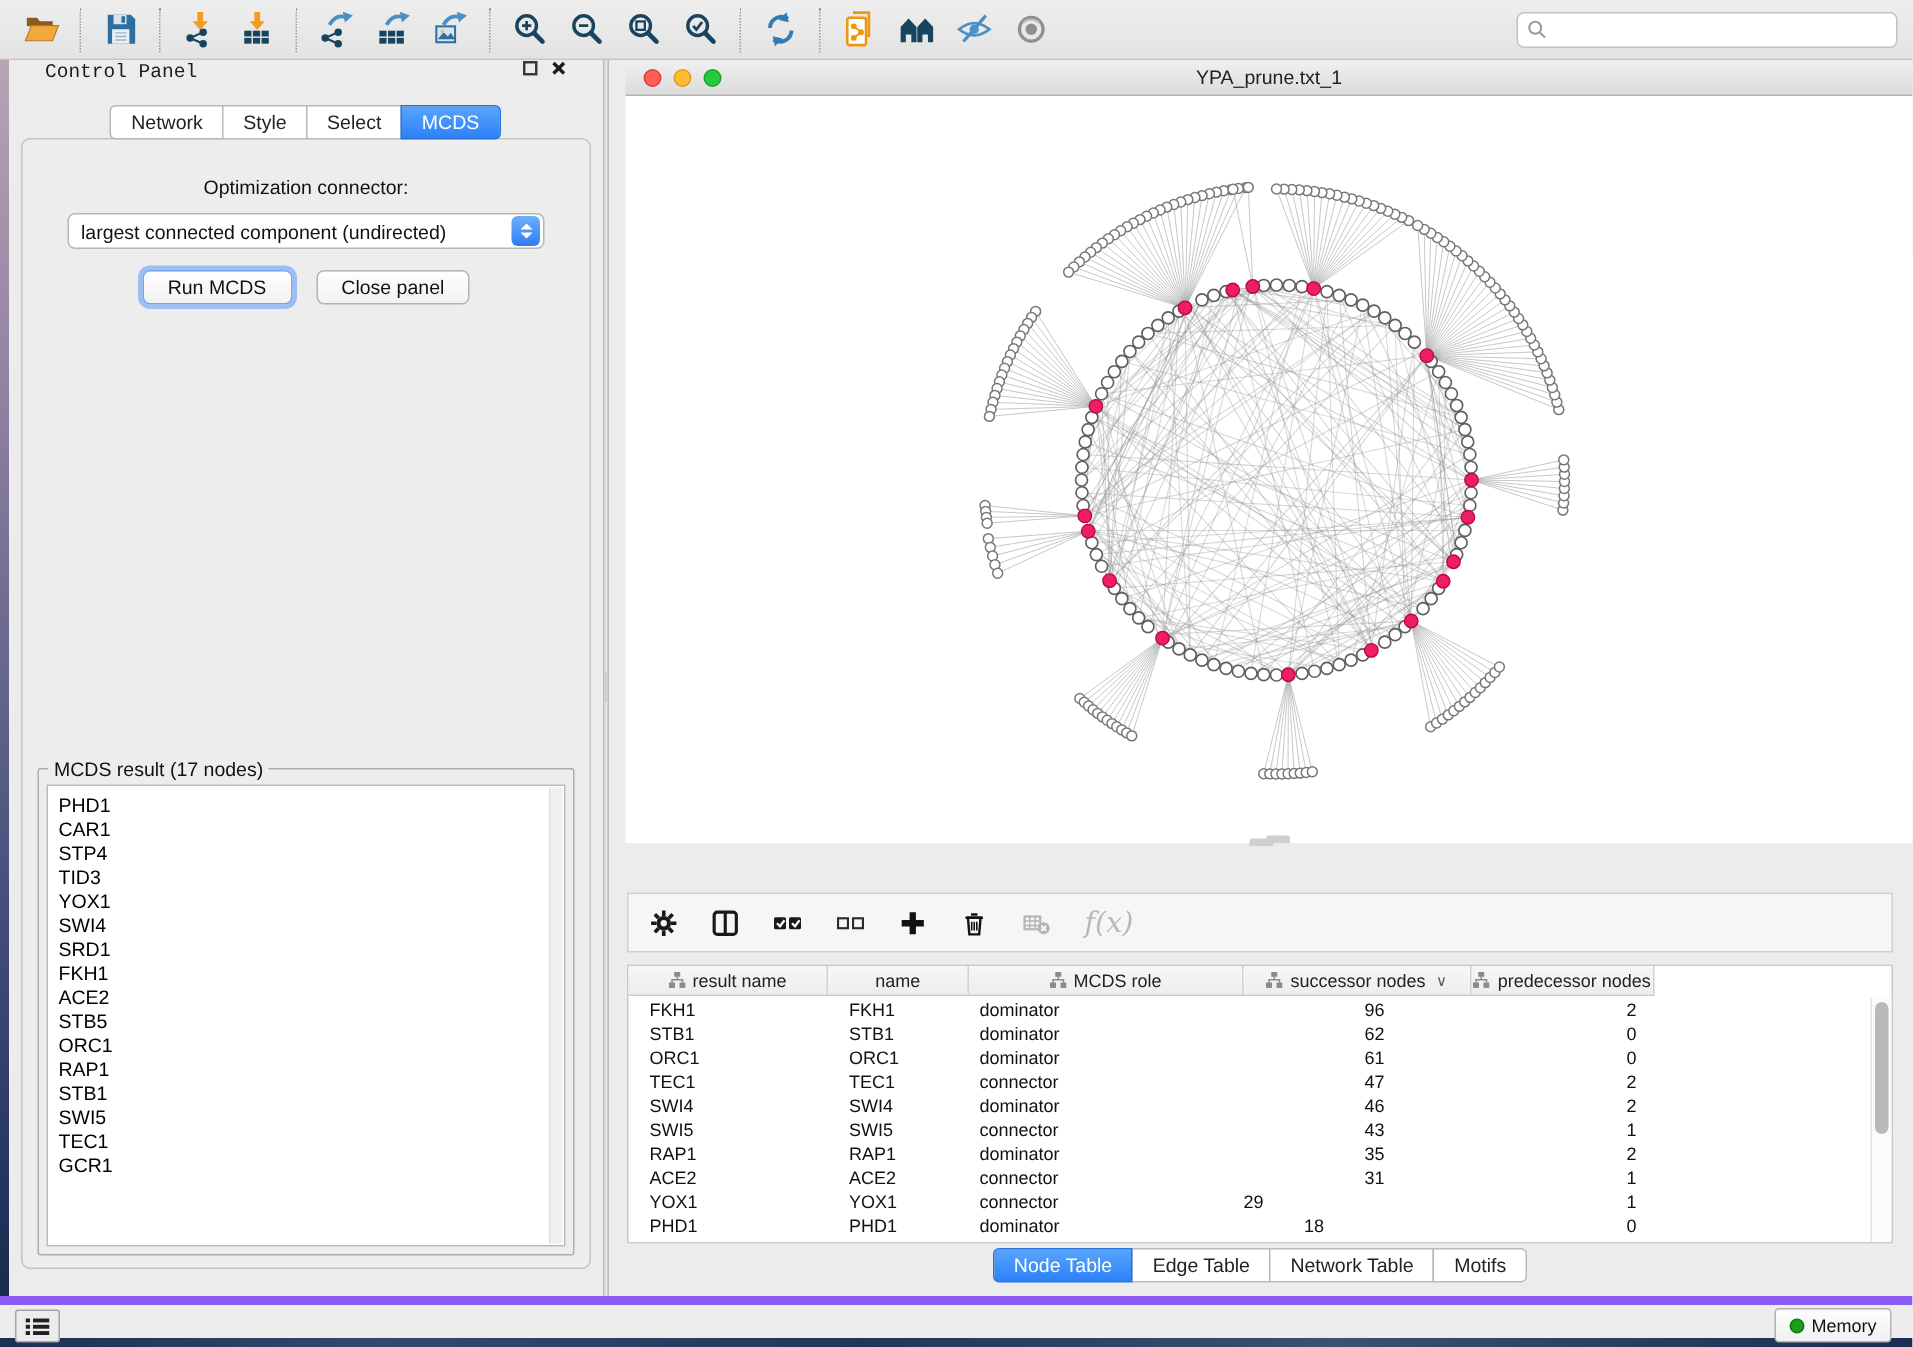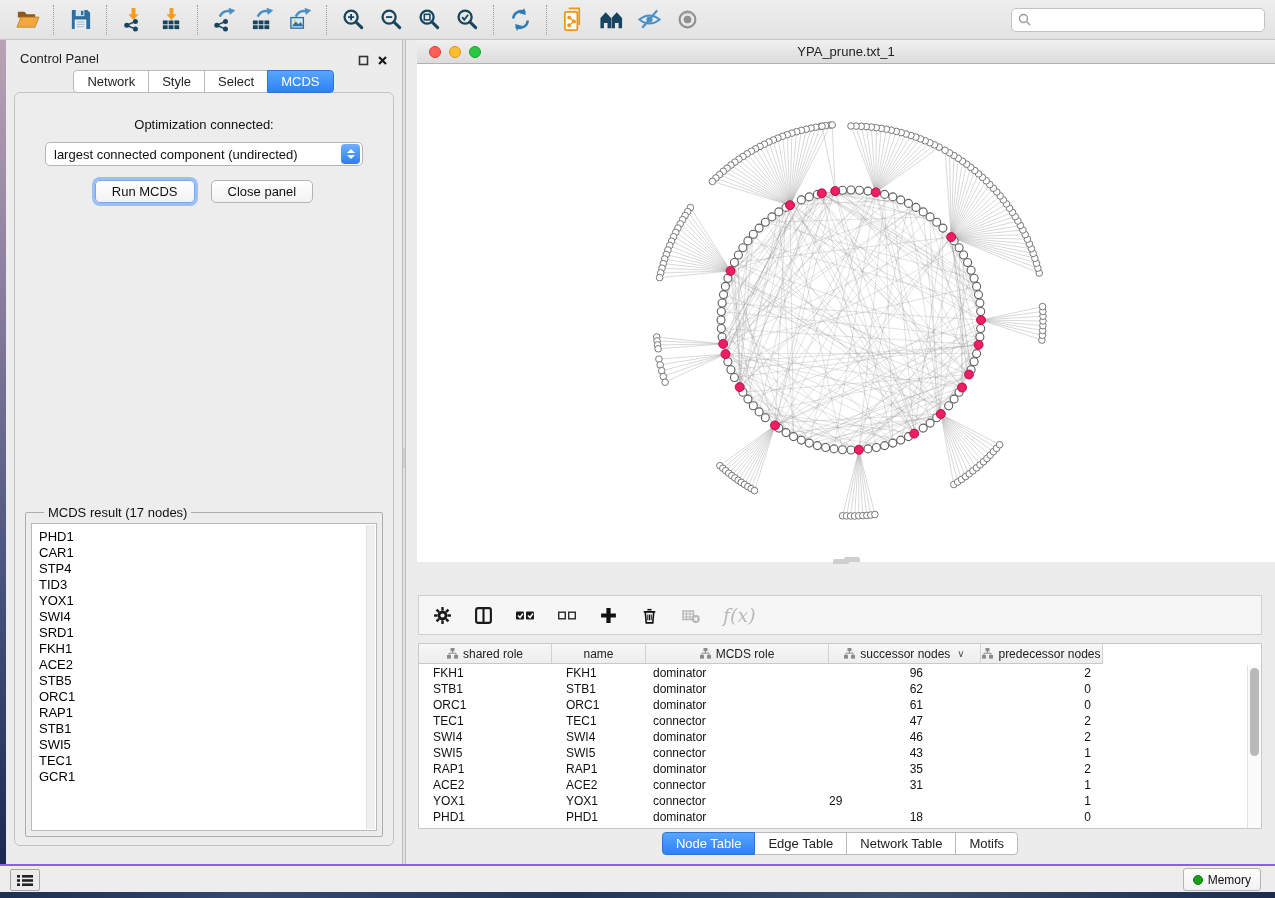--- a/index.html
+++ b/index.html
@@ -19,21 +19,21 @@
   .search-wrap input { border:none; outline:none; flex:1; height:20px; font-size:12px; background:transparent; }
 
   
   .wall-left { position:absolute; left:0; top:40px; width:6px; height:852px;
     background:linear-gradient(#b9a3b5 0%, #8d7f9f 28%, #45517b 65%, #17254b 100%); }
   .wall-bottom { position:absolute; left:0; top:892px; width:1275px; height:6px;
     background:linear-gradient(90deg,#1d2f52,#35486e 20%,#22365a 45%,#3c506f 70%,#1b2c4e 100%); }
 
   
   .control-panel { position:absolute; left:6px; top:40px; width:396px; height:824px; background:#ececec; }
-  .panel-head { height:26px; display:flex; align-items:flex-end; padding:0 14px; }
+  .panel-head { height:26px; display:flex; align-items:flex-start; padding:0 24px;font-family:Liberation Mono, monospace; }
   .panel-title { font-size:13px; color:#1c1c1c; }
   .panel-head-icons { margin-left:auto; display:flex; gap:8px; align-items:center; }
   .panel-head-icons span { cursor:pointer; display:flex; }
 
   .cp-tabs { position:absolute; left:0; top:30px; width:100%; display:flex; justify-content:center; z-index:3; }
   .tab { background:#fff; border:1px solid #b9b9b9; padding:3px 13px; font-size:13px; color:#222;
     margin-left:-1px; cursor:pointer; position:relative; }
   .tab:first-child { border-radius:4px 0 0 4px; }
   .tab:last-child { border-radius:0 4px 4px 0; }
   .tab.active { background:linear-gradient(#58a6fd,#2d81f7); border-color:#2d74d9; color:#fff; z-index:2; }
@@ -51,21 +51,21 @@
   .dd-up { border-bottom:4px solid #fff; }
   .dd-down { border-top:4px solid #fff; }
   .cp-buttons { display:flex; justify-content:center; gap:16px; margin-top:14px; }
   .btn { background:linear-gradient(#ffffff,#f2f2f2); border:1px solid #b4b4b4; border-radius:5px;
     font-size:13px; padding:3px 16px; color:#111; cursor:pointer; }
   .btn.focused { box-shadow:0 0 0 3px rgba(100,160,250,.6); border-color:#7aa6e8; }
 
   .group-box { position:absolute; left:10px; right:10px; top:419px; bottom:8px;
     border:1px solid #adadad; border-radius:2px; }
   .group-title { position:absolute; top:-8px; left:6px; background:#ededed; padding:0 4px;
-    font-size:13px; color:#111;margin-left:12px; }
+    font-size:13px; color:#111; }
   .mcds-list { position:absolute; left:5px; right:5px; top:10px; bottom:5px; background:#fff;
     border:1px solid #b9b9b9; font-size:13px; line-height:16px; padding:5px 0 0 7px; overflow:hidden; position:absolute; }
   .mcds-track { position:absolute; top:1px; bottom:1px; right:1px; width:9px; background:#efefef; border-left:1px solid #e0e0e0; }
 
   
   .vdivider { position:absolute; left:402px; top:40px; width:4px; height:824px; background:#e3e3e3;
     border-left:1px solid #bdbdbd; border-right:1px solid #bdbdbd; }
   .vdivider .grip { position:absolute; left:0; right:0; top:408px; height:20px; background:#cfcfcf; cursor:col-resize; }
 
   
@@ -101,21 +101,21 @@
   .nt-body { position:absolute; left:0; top:21px; right:14px; bottom:0; }
   .nt-row { display:flex; height:16px; line-height:16px; font-size:12px; color:#111; cursor:default; }
   .nt-cell { overflow:hidden; white-space:nowrap; }
   .nt-scroll { position:absolute; right:0; top:21px; bottom:0; width:14px; background:#fbfbfb; border-left:1px solid #e3e3e3; }
   .nt-thumb { position:absolute; left:2px; top:3px; width:9px; height:88px; background:#b9b9b9; border-radius:5px; cursor:pointer; }
 
   .tp-tabs { position:absolute; left:0; right:0; bottom:9px; display:flex; justify-content:center; }
 
   
   .status-bar { position:absolute; left:0; top:864px; width:1275px; height:28px; background:#ededed;
-    border-top:2px solid #8b5cf6; }
+    border-top:6px solid #8b5cf6; }
   .list-btn { position:absolute; left:10px; top:3px; width:30px; height:22px; background:#ececec;
     border:1px solid #a6a6a6; border-radius:2px; display:flex; align-items:center; justify-content:center; cursor:pointer; }
   .memory-btn { position:absolute; right:14px; top:2px; height:23px; background:linear-gradient(#fdfdfd,#f1f1f1);
     border:1px solid #b4b4b4; border-radius:3px; display:flex; align-items:center; gap:5px; padding:0 9px;
     font-size:12px; color:#111; cursor:pointer; }
   .mem-dot { width:10px; height:10px; border-radius:50%; background:#18a018; border:1px solid #0c7a10; }
 </style>
 </head>
 <body>
 
@@ -296,21 +296,21 @@
         </span>
     </span>
   </div>
   <div class="cp-tabs" id="cpTabs">
       <span class="tab">Network</span>
       <span class="tab">Style</span>
       <span class="tab">Select</span>
       <span class="tab active">MCDS</span>
     </div>
   <div class="cp-body">
-    <div class="opt-label">Optimization connected:</div>
+    <div class="opt-label">Optimization connector:</div>
     <div class="dropdown">
       <span class="dd-text">largest connected component (undirected)</span>
       <span class="dd-stepper">
           <i class="dd-up"></i>
           <i class="dd-down"></i>
         </span>
     </div>
     <div class="cp-buttons">
       <button class="btn focused">Run MCDS</button>
       <button class="btn">Close panel</button>
@@ -1061,21 +1061,21 @@
     <div class="nt-header" id="ntHeader">
         <div class="nt-hcell" style="width:133px">
           <svg width="11" height="11" viewBox="0 0 11 11">
             <g fill="#8a8a8a">
               <rect x="3.5" y="0" width="4" height="3.2"></rect>
               <rect x="0" y="7" width="4" height="3.6"></rect>
               <rect x="7" y="7" width="4" height="3.6"></rect>
             </g>
             <path d="M5.5 3 v2.2 M5.5 5.2 H2 V7 M5.5 5.2 H9 V7" stroke="#8a8a8a" fill="none" stroke-width="1"></path>
           </svg>
-          <span>shared role</span>
+          <span>result name</span>
         </div>
         <div class="nt-hcell" style="width:94px">
           <span>name</span>
         </div>
         <div class="nt-hcell" style="width:183px">
           <svg width="11" height="11" viewBox="0 0 11 11">
             <g fill="#8a8a8a">
               <rect x="3.5" y="0" width="4" height="3.2"></rect>
               <rect x="0" y="7" width="4" height="3.6"></rect>
               <rect x="7" y="7" width="4" height="3.6"></rect>
@@ -1169,21 +1169,21 @@
           <div class="nt-cell" style="width:133px;padding-left:14px;">YOX1</div>
           <div class="nt-cell" style="width:94px;padding-left:14px;">YOX1</div>
           <div class="nt-cell" style="width:183px;padding-left:7px;">connector</div>
           <div class="nt-cell" style="width:152px;padding-right:58px;text-align:left;">29</div>
           <div class="nt-cell" style="width:122px;padding-right:12px;text-align:right;">1</div>
         </div>
         <div class="nt-row">
           <div class="nt-cell" style="width:133px;padding-left:14px;">PHD1</div>
           <div class="nt-cell" style="width:94px;padding-left:14px;">PHD1</div>
           <div class="nt-cell" style="width:183px;padding-left:7px;">dominator</div>
-          <div class="nt-cell" style="width:152px;padding-right:58px;text-align:right;">18</div>
+          <div class="nt-cell" style="width:152px;padding-right:58px;text-align:center;">18</div>
           <div class="nt-cell" style="width:122px;padding-right:12px;text-align:right;">0</div>
         </div>
       </div>
     <div class="nt-scroll">
         <div class="nt-thumb"></div>
       </div>
   </div>
   <div class="tp-tabs" id="tpTabs">
       <span class="tab active">Node Table</span>
       <span class="tab">Edge Table</span>

